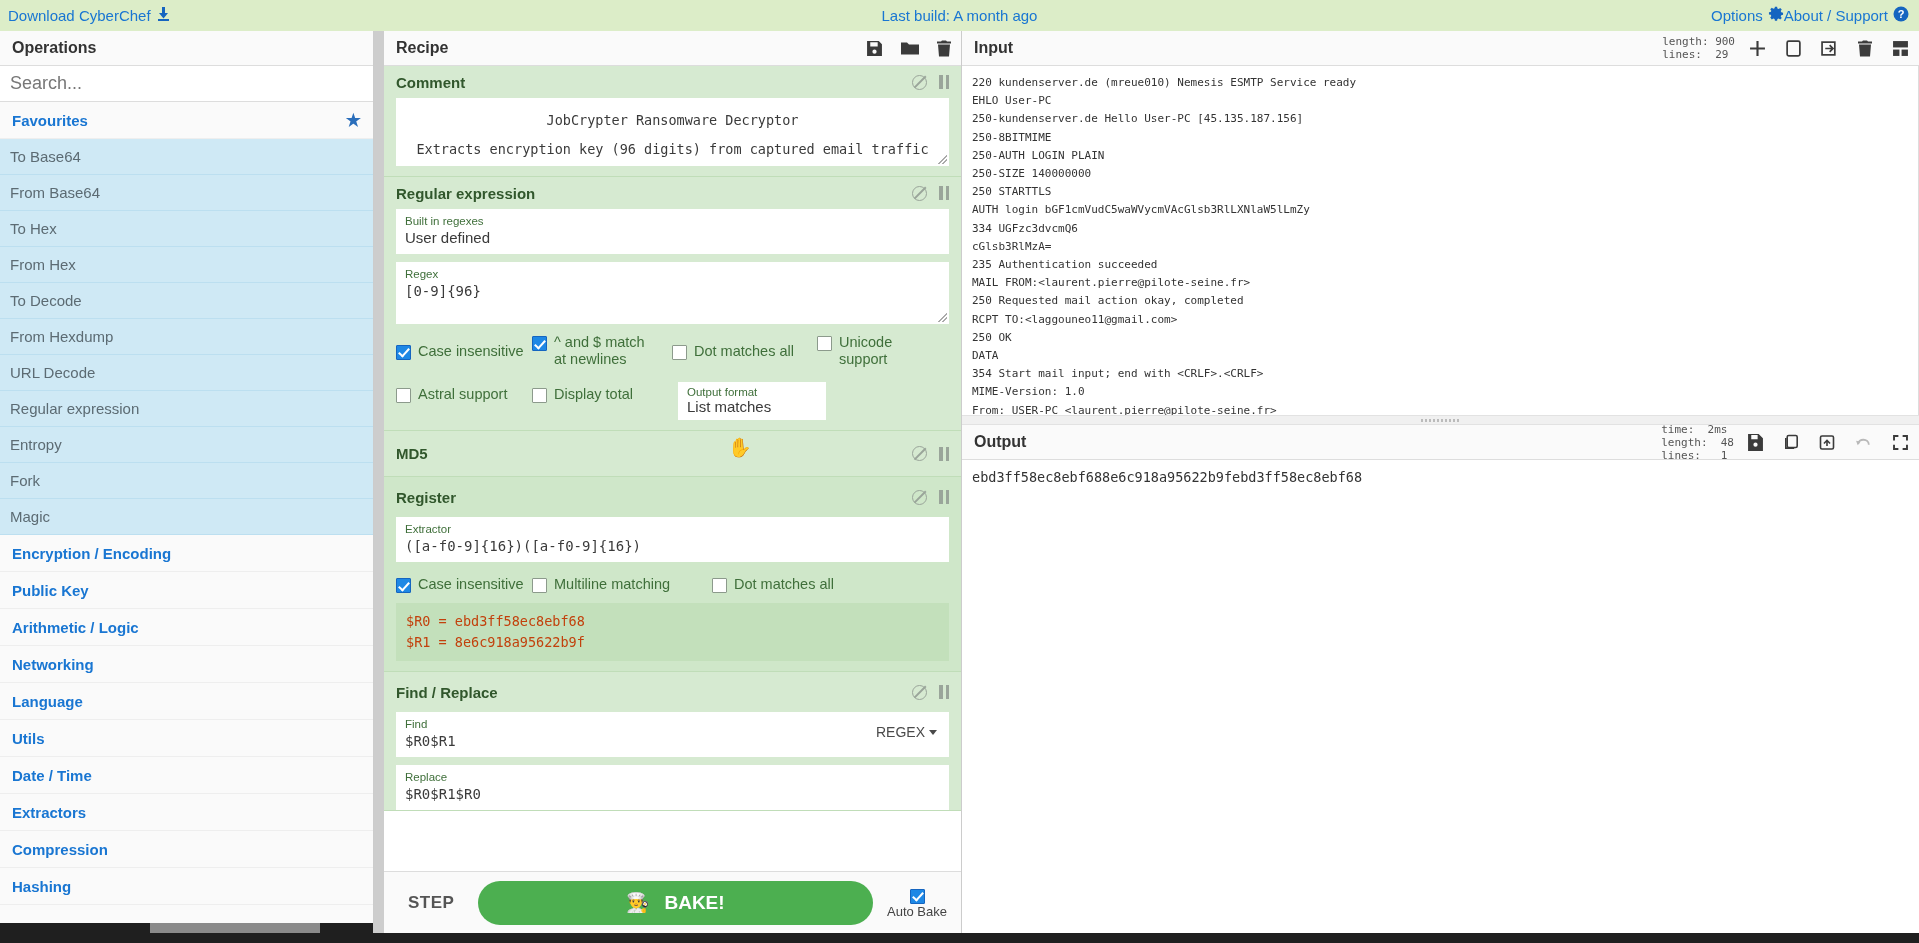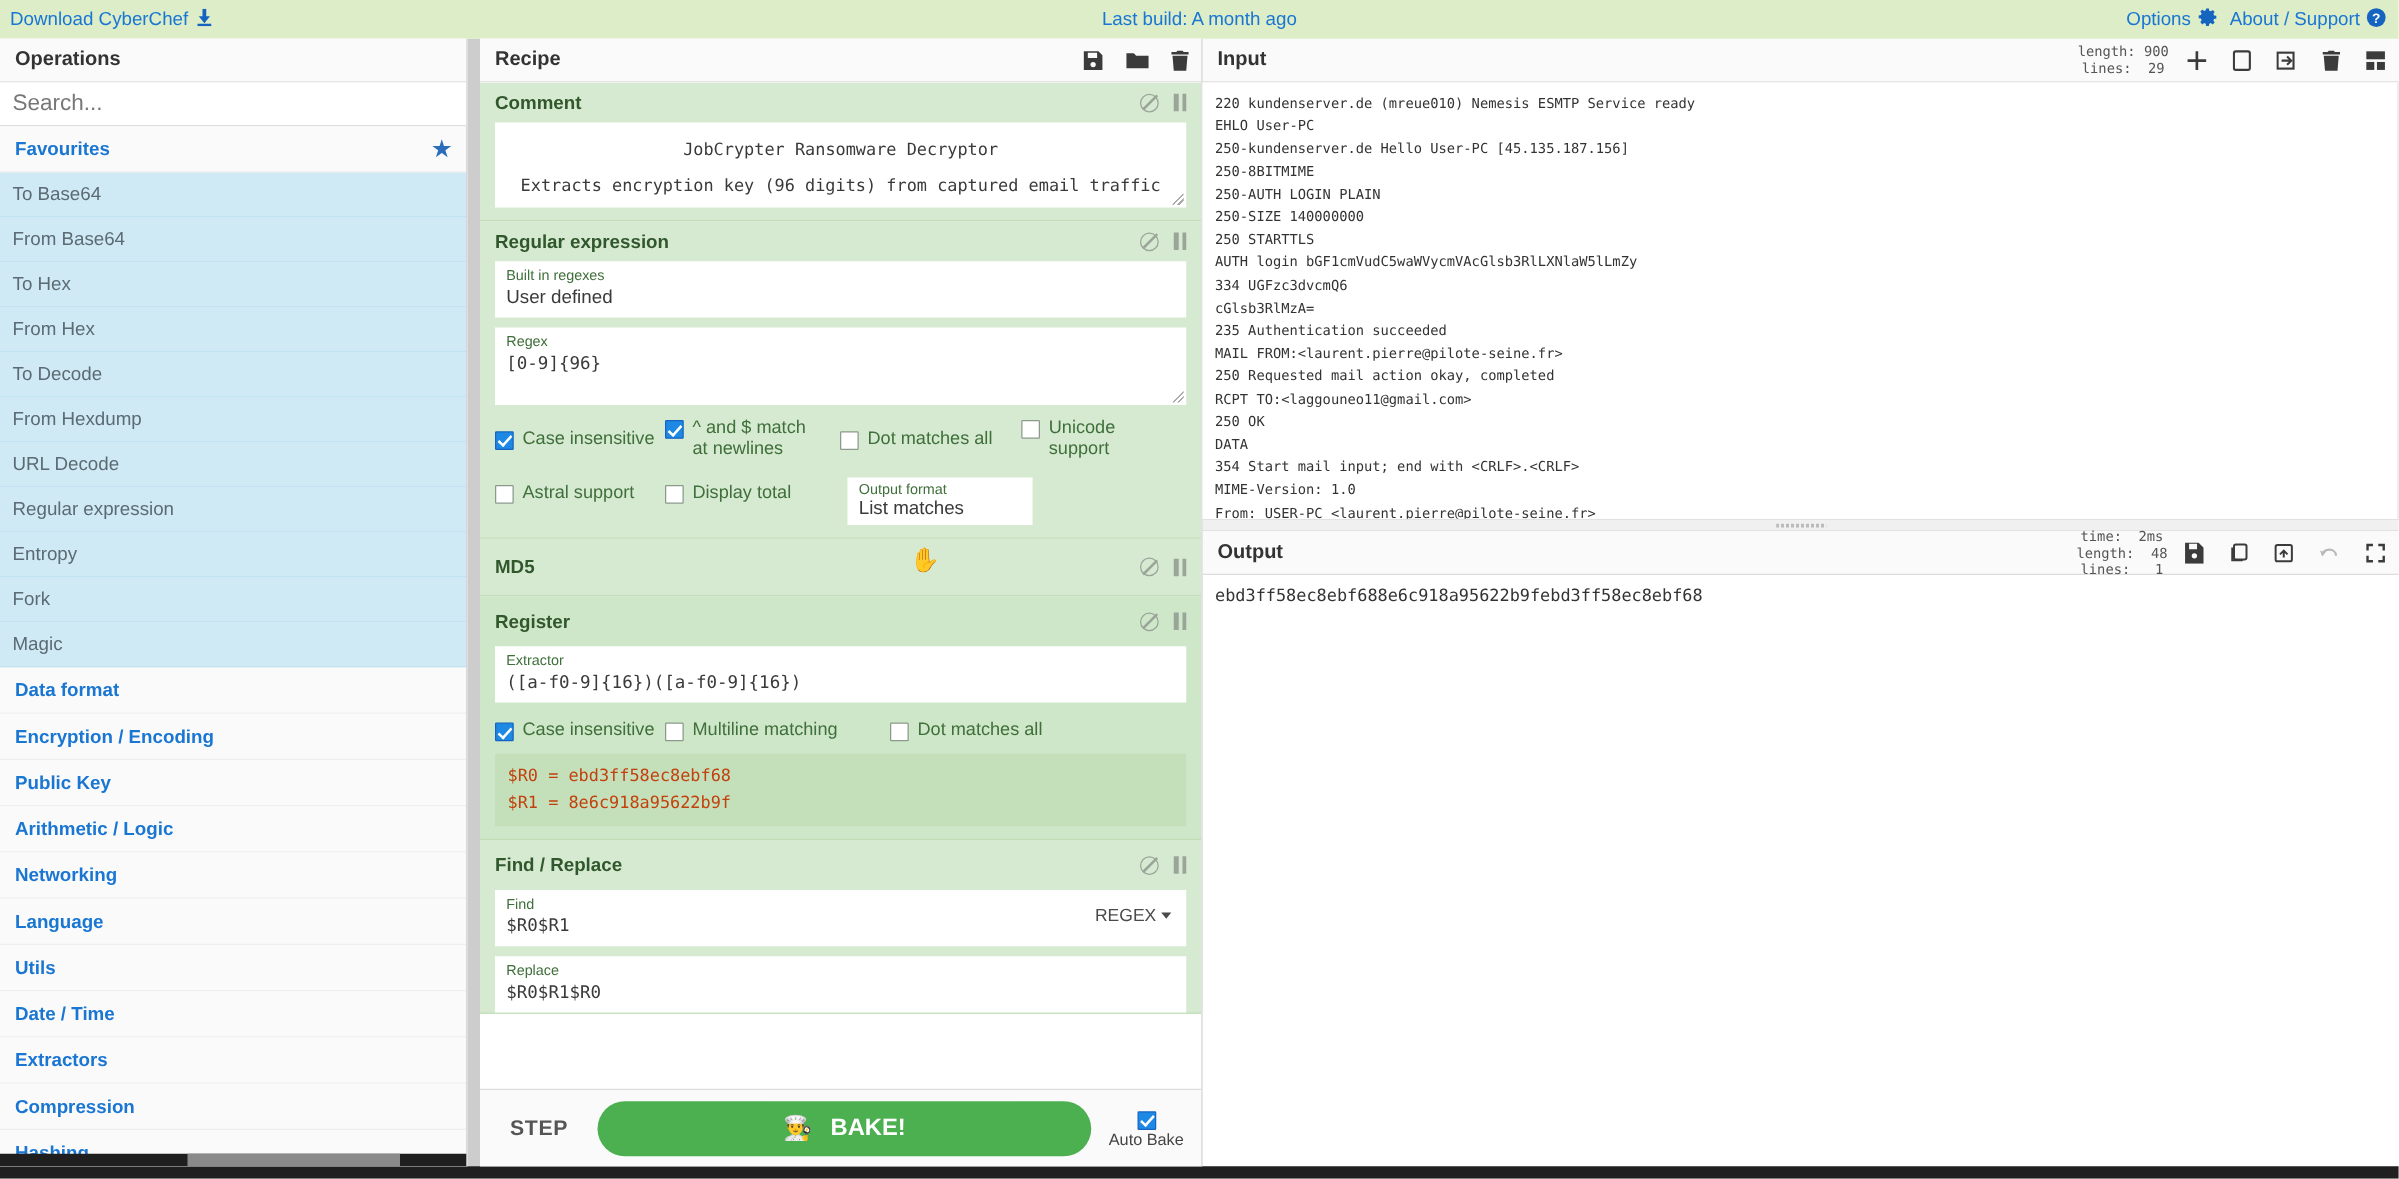--- a/index.html
+++ b/index.html
@@ -23,21 +23,21 @@
   }
   .banner a { color: #1976d2; text-decoration: none; }
   .banner .left { padding-left: 8px; display: flex; align-items: center; gap: 6px; }
   .banner .center {
     position: absolute; left: 0; right: 0; text-align: center;
     pointer-events: none;
   }
   .banner .center span { pointer-events: auto; }
   .banner .right {
     margin-left: auto; padding-right: 10px;
-    display: flex; align-items: center; gap: 10px; justify-content: space-between;
+    display: flex; align-items: center; gap: 0; justify-content: space-between;
   }
   .banner .right .grp { display: flex; align-items: center; gap: 5px; }
   .ico-svg { display: inline-block; vertical-align: middle; }
 
   
   .body { flex: 1 1 auto; display: flex; min-height: 0; }
 
   
   .ops {
     width: 374px; flex: 0 0 374px;
@@ -208,21 +208,21 @@
     display: flex; align-items: center; justify-content: center; gap: 14px;
     cursor: pointer;
   }
   .autobake { display: flex; flex-direction: column; align-items: center; gap: 0; cursor: pointer; }
   .autobake .lbl { font-size: 13px; color: #444; }
 
   
   .io { flex: 1 1 auto; display: flex; flex-direction: column; min-width: 0; min-height: 0; }
   .io-counts {
     margin-left: auto; font-family: "DejaVu Sans Mono", monospace;
-    font-size: 11px; color: #555; line-height: 13px; text-align: center;
+    font-size: 11px; color: #555; line-height: 13px; text-align: left;
     padding-right: 14px; white-space: pre;
   }
   .io-tools { display: flex; align-items: center; gap: 20px; }
   .io-tools .tool { cursor: pointer; color: #3b3b3b; display: flex; }
   .input-area {
     flex: 0 0 349px; background: #fff; overflow: hidden;
     padding: 8px 0 0 10px;
     font-family: "DejaVu Sans Mono", monospace; font-size: 11px;
     color: #333; line-height: 18.2px; white-space: pre;
     border-right: 1px solid #ddd;
@@ -300,21 +300,20 @@
         <div class="op-item">From Base64</div>
         <div class="op-item">To Hex</div>
         <div class="op-item">From Hex</div>
         <div class="op-item">To Decode</div>
         <div class="op-item">From Hexdump</div>
         <div class="op-item">URL Decode</div>
         <div class="op-item">Regular expression</div>
         <div class="op-item">Entropy</div>
         <div class="op-item">Fork</div>
         <div class="op-item">Magic</div>
-        <div class="cat-head">Data format</div>
         <div class="cat-head">Encryption / Encoding</div>
         <div class="cat-head">Public Key</div>
         <div class="cat-head">Arithmetic / Logic</div>
         <div class="cat-head">Networking</div>
         <div class="cat-head">Language</div>
         <div class="cat-head">Utils</div>
         <div class="cat-head">Date / Time</div>
         <div class="cat-head">Extractors</div>
         <div class="cat-head">Compression</div>
         <div class="cat-head">Hashing</div>

